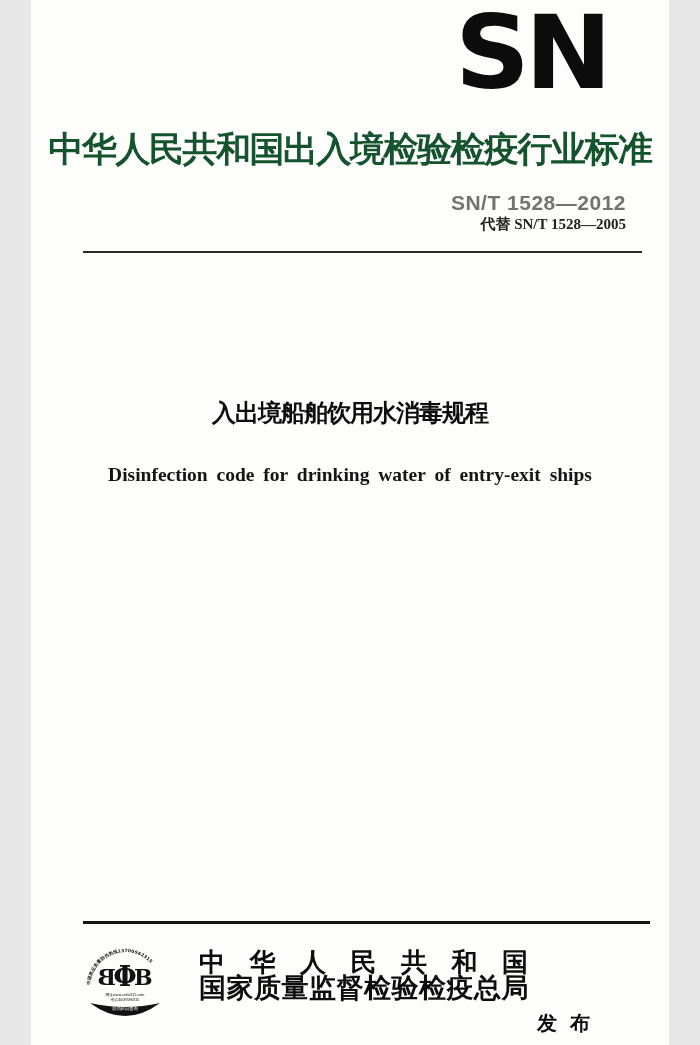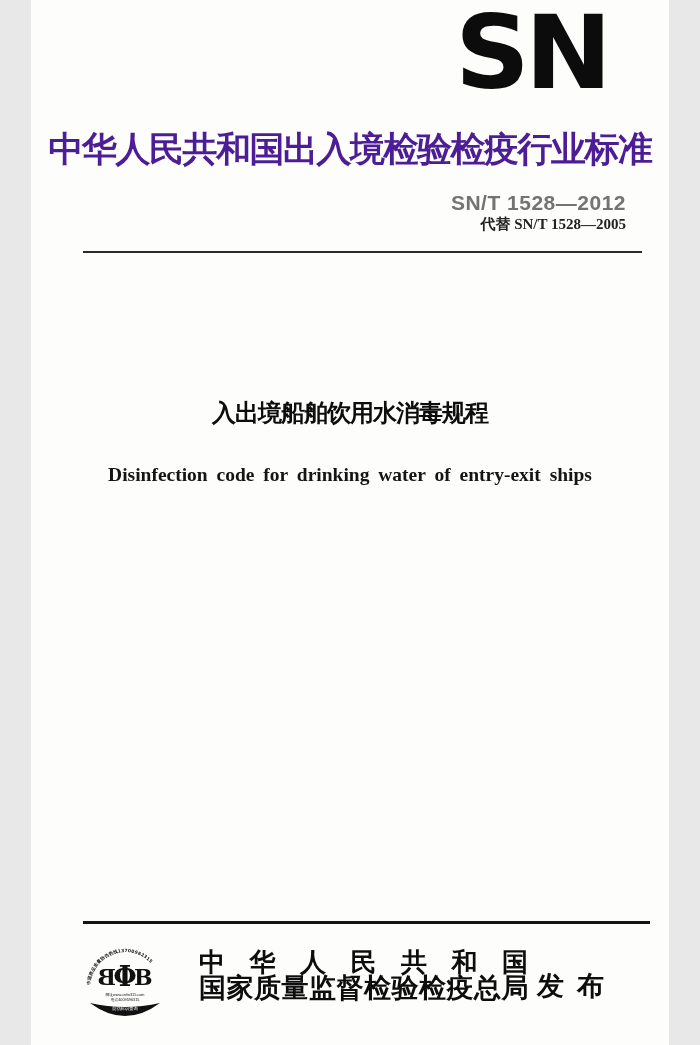--- a/index.html
+++ b/index.html
@@ -17,21 +17,21 @@
     position:absolute;top:1px;right:62px;
     font-family:"DejaVu Sans","Liberation Sans",sans-serif;
     font-weight:900;font-size:104px;line-height:1;
     letter-spacing:-5px;color:#0c0c0c;
     transform:scaleY(0.98);
   }
   
   .header-title{
     position:absolute;top:126px;left:0;right:0;
     text-align:center;white-space:nowrap;
-    font-size:35px;font-weight:700;letter-spacing:-1.5px;color:#4c1d95;
+    font-size:35px;font-weight:700;letter-spacing:-1.5px;color:#14532d;
   }
   .std-block{
     position:absolute;top:191px;right:43px;text-align:right;line-height:1.15;
   }
   .std-no{
     font-size:21px;font-weight:700;letter-spacing:0.5px;color:#737373;
     font-family:"Liberation Sans","DejaVu Sans",sans-serif;
   }
   .std-replaces{
     font-size:15px;font-weight:700;color:#222;margin-top:1px;
@@ -62,22 +62,22 @@
   .issuer{
     position:absolute;left:168px;top:949px;line-height:27px;color:#0d0d0d;
   }
   .issuer-line1{
     font-size:26px;font-weight:800;letter-spacing:24.5px;white-space:nowrap;display:block;
   }
   .issuer-line2{
     font-size:27px;font-weight:800;letter-spacing:0.5px;white-space:nowrap;display:block;margin-top:-1px;
   }
   .publish-label{
-    position:absolute;left:506px;top:968px;
-    font-size:27px;font-weight:800;letter-spacing:13px;white-space:nowrap;color:#0d0d0d;
+    position:absolute;left:506px;top:1010px;
+    font-size:20px;font-weight:800;letter-spacing:13px;white-space:nowrap;color:#0d0d0d;
   }
   
   .seal{position:absolute;left:52px;top:941px;width:84px;height:80px;}
   .seal svg{display:block;width:84px;height:80px;}
   .seal text{fill:#111;}
 </style>
 </head>
 <body>
 
 <div class="page">

